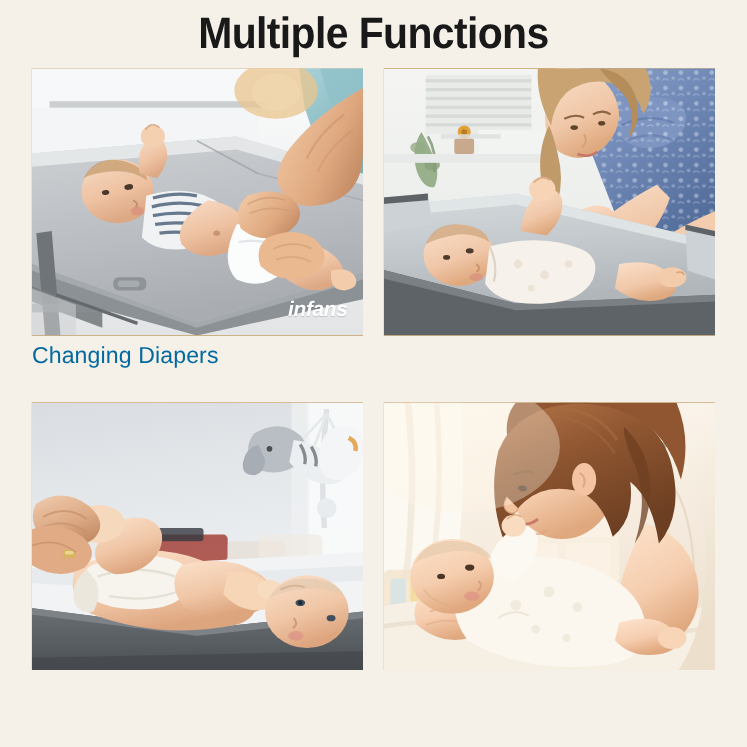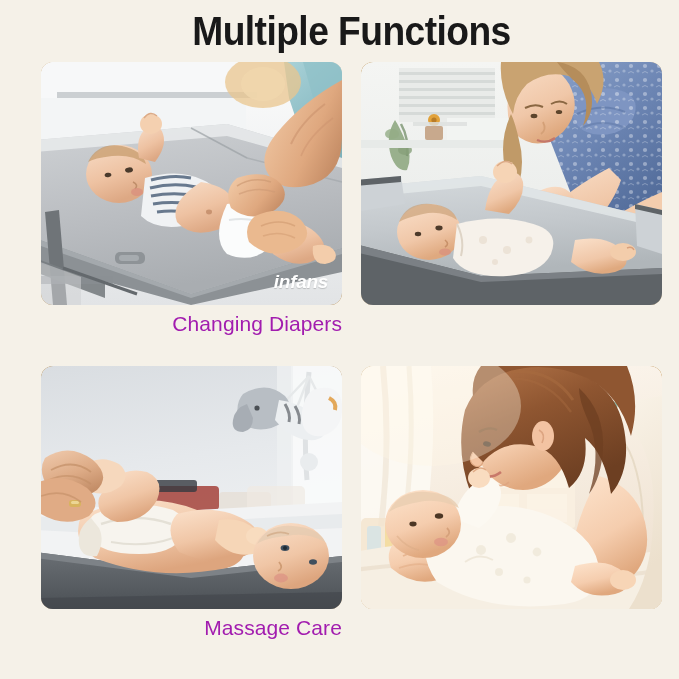--- a/index.html
+++ b/index.html
@@ -13,21 +13,20 @@
     background: #f5f1e8;
     font-family: "Liberation Sans", sans-serif;
     -webkit-font-smoothing: antialiased;
   }
   #page {
     position: relative;
     width: 543px;
     height: 679px;
     background: #f5f1e8;
     box-sizing: border-box;
-    margin-left: 12px;
   }
   
   #title {
     position: absolute;
     left: 0;
     top: 8px;
     width: 679px;
     text-align: center;
     font-family: "Liberation Sans", sans-serif;
     font-weight: bold;
@@ -40,38 +39,38 @@
     white-space: nowrap;
   }
   
   .cell {
     position: absolute;
   }
   .panel {
     position: absolute;
     left: 0;
     top: 0;
-    border-radius: 12px;
+    border-radius: 0;
     overflow: hidden;
     background: #a16207;
   }
   .panel svg {
     display: block;
     width: 100%;
     height: 100%;
   }
   .caption {
     position: absolute;
     left: 0;
     width: 100%;
-    text-align: right;
+    text-align: left;
     font-family: "Liberation Sans", sans-serif;
     font-weight: normal;
     font-size: 21px;
-    color: #a21caf;
+    color: #0369a1;
     letter-spacing: 0.1px;
     line-height: 26px;
     white-space: nowrap;
   }
   
   #cell-0 { left: 29px;  top: 62px;  width: 301px; height: 283px; }
   #cell-1 { left: 349px; top: 62px;  width: 301px; height: 283px; }
   #cell-2 { left: 29px;  top: 366px; width: 301px; height: 283px; }
   #cell-3 { left: 349px; top: 366px; width: 301px; height: 283px; }
   .cell .panel { width: 301px; height: 243px; }
@@ -446,21 +445,20 @@
           <path d="M216 178 q10 -20 36 -18 q26 2 32 16 q-18 -10 -38 -6 q-22 2 -30 8 Z" fill="#e3cbb0" opacity="0.7"></path>
           <ellipse cx="244" cy="182" rx="4.4" ry="3" fill="#3f4f5e"></ellipse>
           <ellipse cx="244" cy="182" rx="2" ry="2" fill="#1f2a33"></ellipse>
           <ellipse cx="272" cy="196" rx="4" ry="2.8" fill="#3f4f5e"></ellipse>
           <path d="M238 196 q5 6 -1 9" stroke="#cf9c74" stroke-width="1.8" fill="none"></path>
           <ellipse cx="240" cy="212" rx="7" ry="4.4" fill="#dc9384" opacity="0.75"></ellipse>
           <path d="M226 170 q12 -6 22 -2" stroke="#c9a079" stroke-width="1.6" fill="none" opacity="0.6"></path>
         </g>
       </svg>
     </div>
-    <div class="caption">Massage Care</div>
   </div>
 
   <div class="cell" id="cell-3">
     <div class="panel">
       <svg viewBox="0 0 301 243" preserveAspectRatio="xMidYMid slice" role="img">
         <defs>
           <linearGradient id="p3bg" x1="0" y1="0" x2="0.3" y2="1">
             <stop offset="0%" stop-color="#fdf8f1"></stop>
             <stop offset="50%" stop-color="#f7eee2"></stop>
             <stop offset="100%" stop-color="#efe2d2"></stop>

